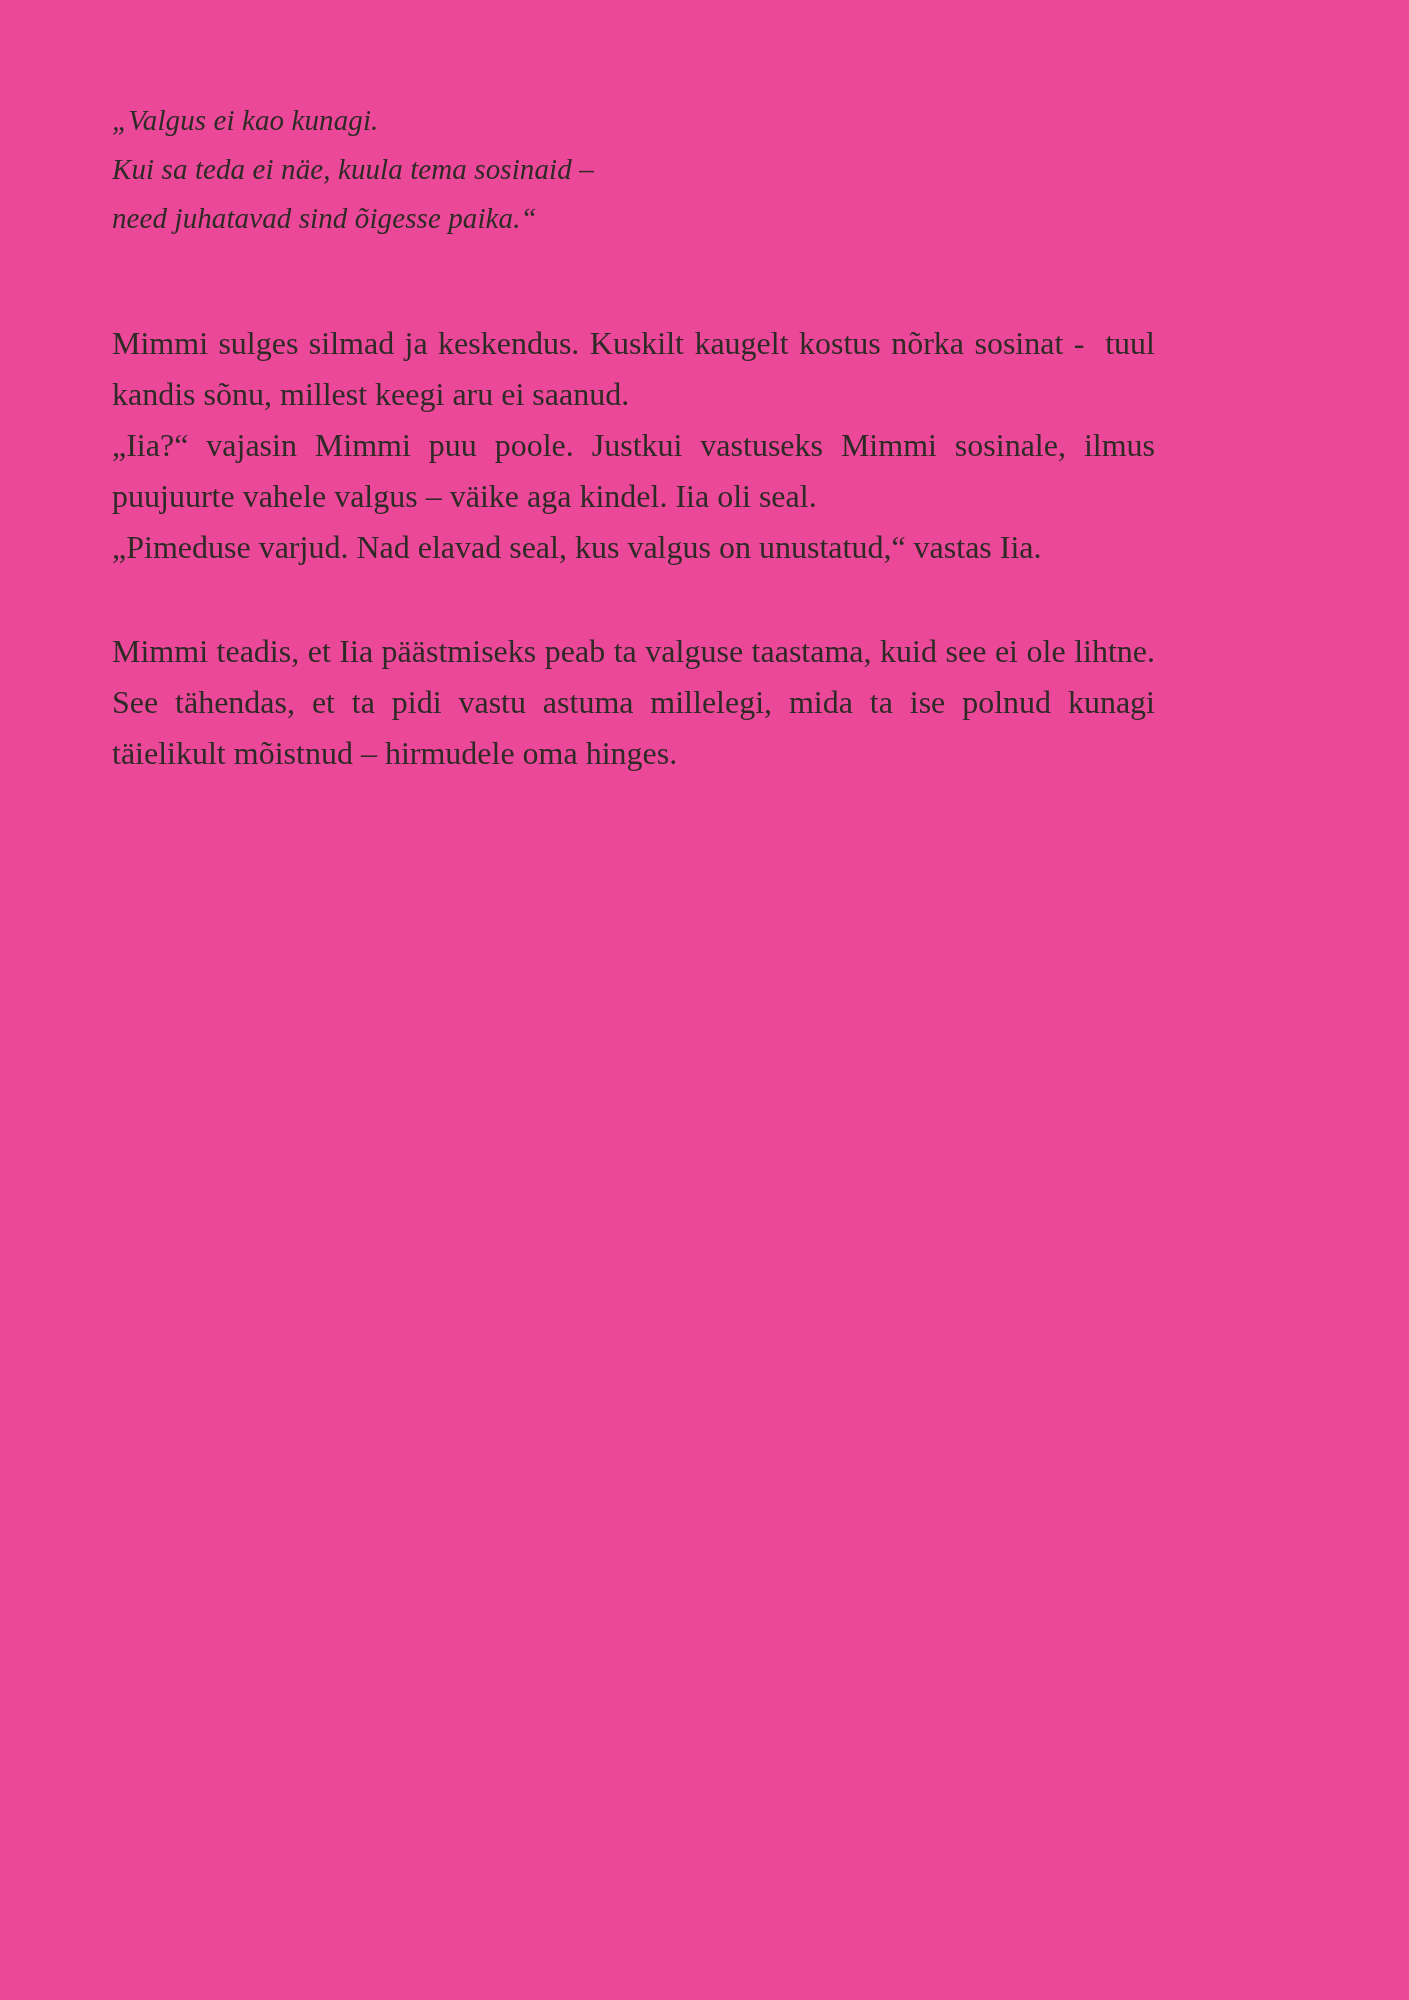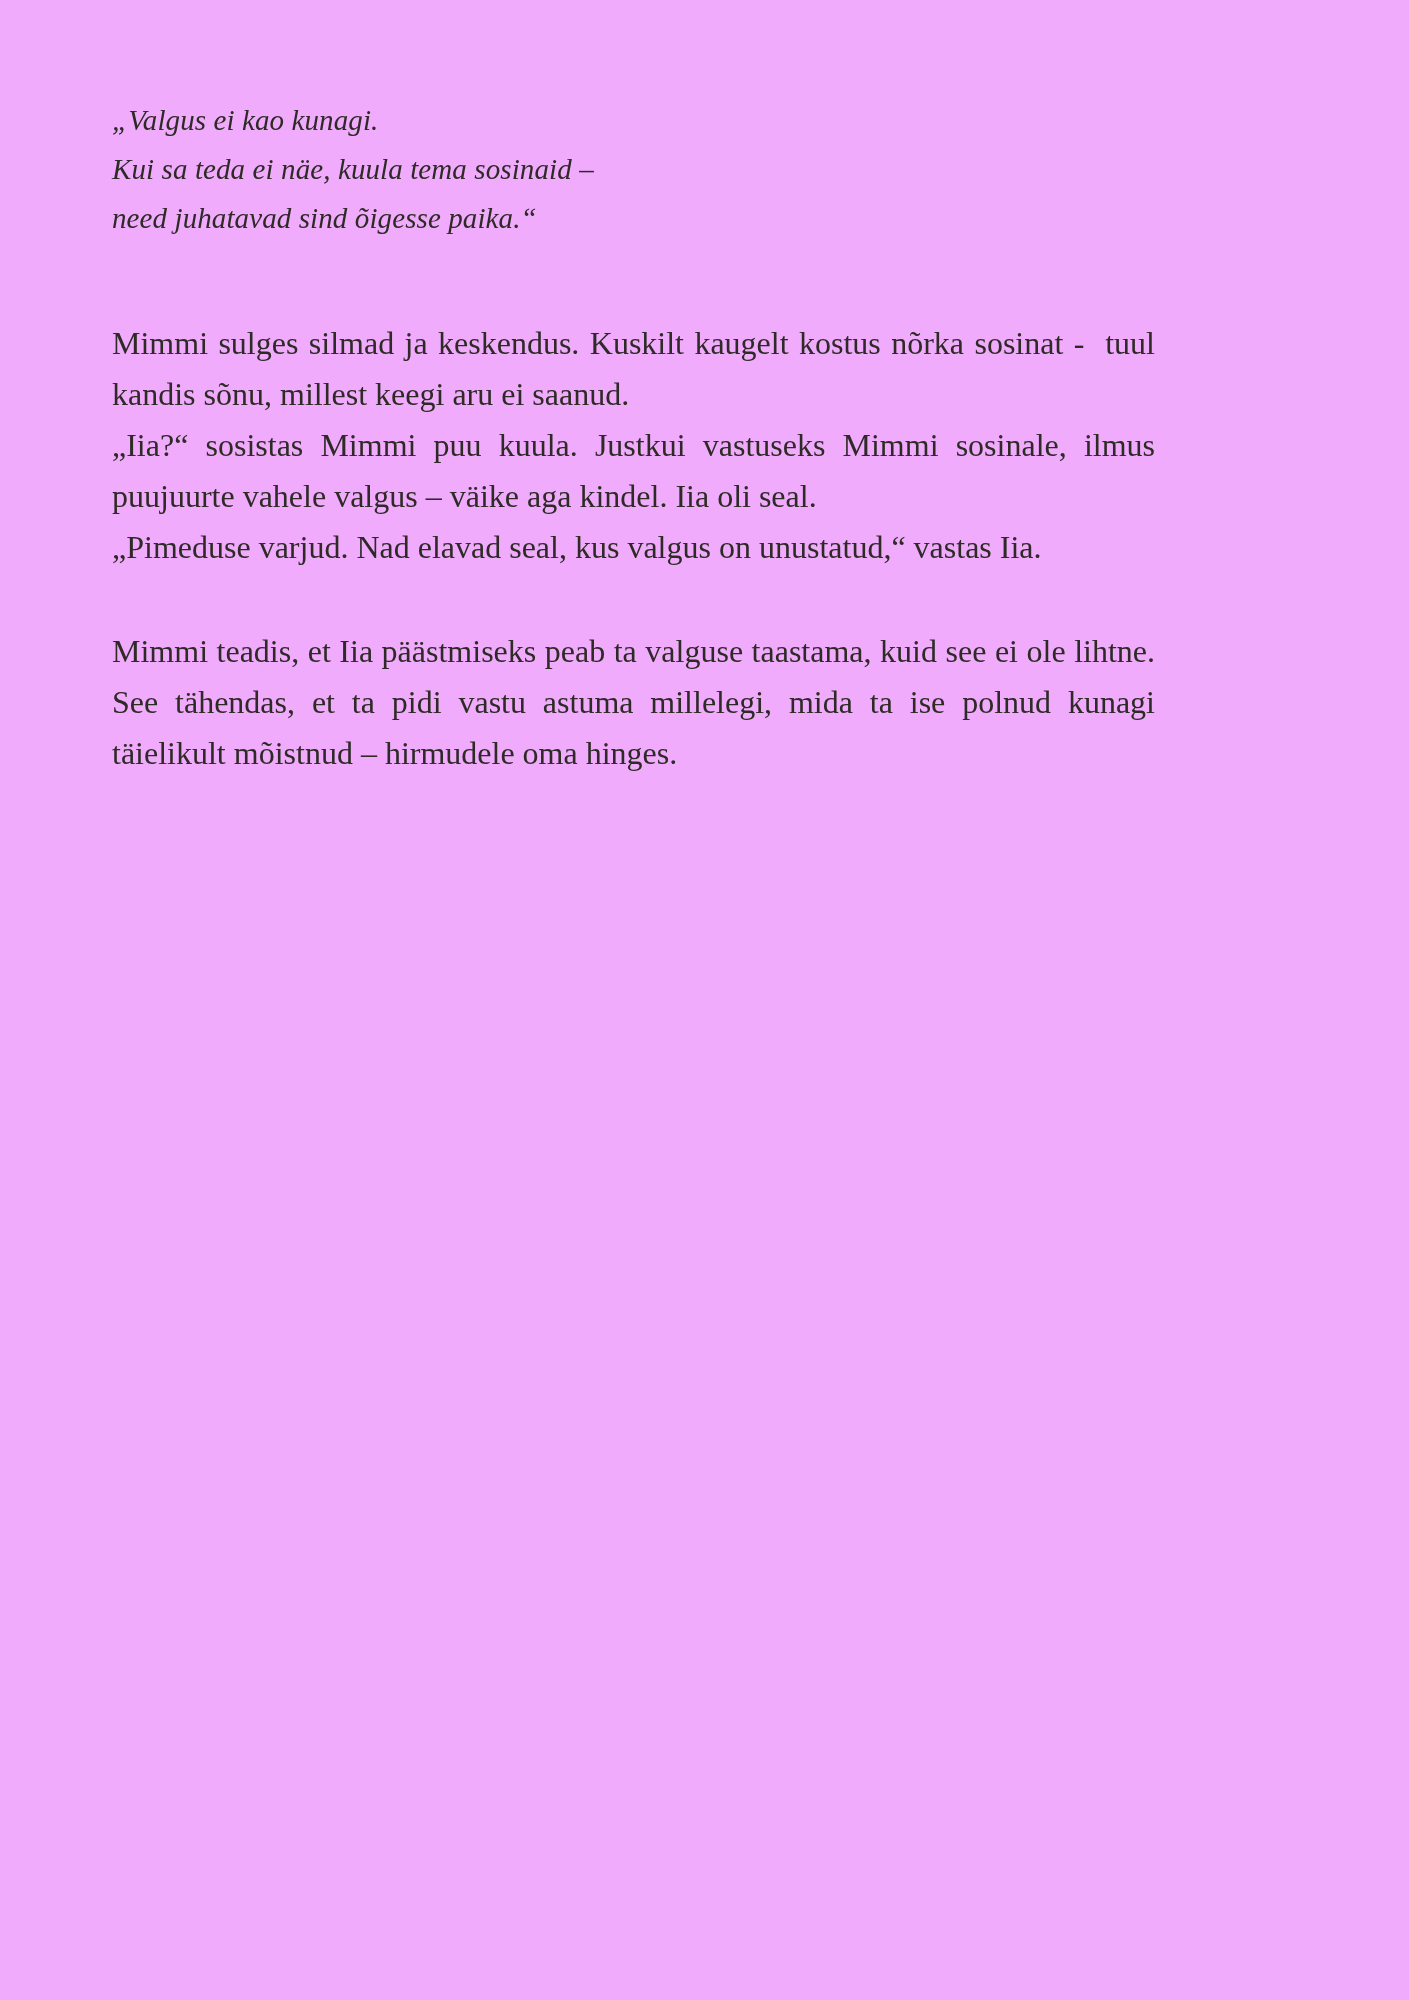--- a/index.html
+++ b/index.html
@@ -60,33 +60,33 @@
   .para + .para {
     margin-top: 0;
   }
   .gap-block {
     margin-top: 53px;
   }
 </style>
 </head>
 <body>
 
-<div class="page" style="background: #f0abfc;">
+<div class="page" style="background: #ec4899;">
 
   <div class="text-column">
 
     <div class="epigraph" style="color: rgb(46, 42, 38);">
       <span class="epi-line">„Valgus ei kao kunagi.</span>
       <span class="epi-line">Kui sa teda ei näe, kuula tema sosinaid –</span>
       <span class="epi-line">need juhatavad sind õigesse paika.“</span>
     </div>
 
     <div class="body-block">
       <p class="para" style="color: rgb(46, 42, 38);">Mimmi sulges silmad ja keskendus. Kuskilt kaugelt kostus nõrka sosinat -  tuul kandis sõnu, millest keegi aru ei saanud.</p>
-      <p class="para" style="color: rgb(46, 42, 38);">„Iia?“ sosistas Mimmi puu kuula. Justkui vastuseks Mimmi sosinale, ilmus puujuurte vahele valgus – väike aga kindel. Iia oli seal.</p>
+      <p class="para" style="color: rgb(46, 42, 38);">„Iia?“ vajasin Mimmi puu poole. Justkui vastuseks Mimmi sosinale, ilmus puujuurte vahele valgus – väike aga kindel. Iia oli seal.</p>
       <p class="para" style="color: rgb(46, 42, 38);">„Pimeduse varjud. Nad elavad seal, kus valgus on unustatud,“ vastas Iia.</p>
     </div>
 
     <div class="gap-block">
       <p class="para" style="color: rgb(46, 42, 38);">Mimmi teadis, et Iia päästmiseks peab ta valguse taastama, kuid see ei ole lihtne. See tähendas, et ta pidi vastu astuma millelegi, mida ta ise polnud kunagi täielikult mõistnud – hirmudele oma hinges.</p>
     </div>
 
   </div>
 </div>
 

